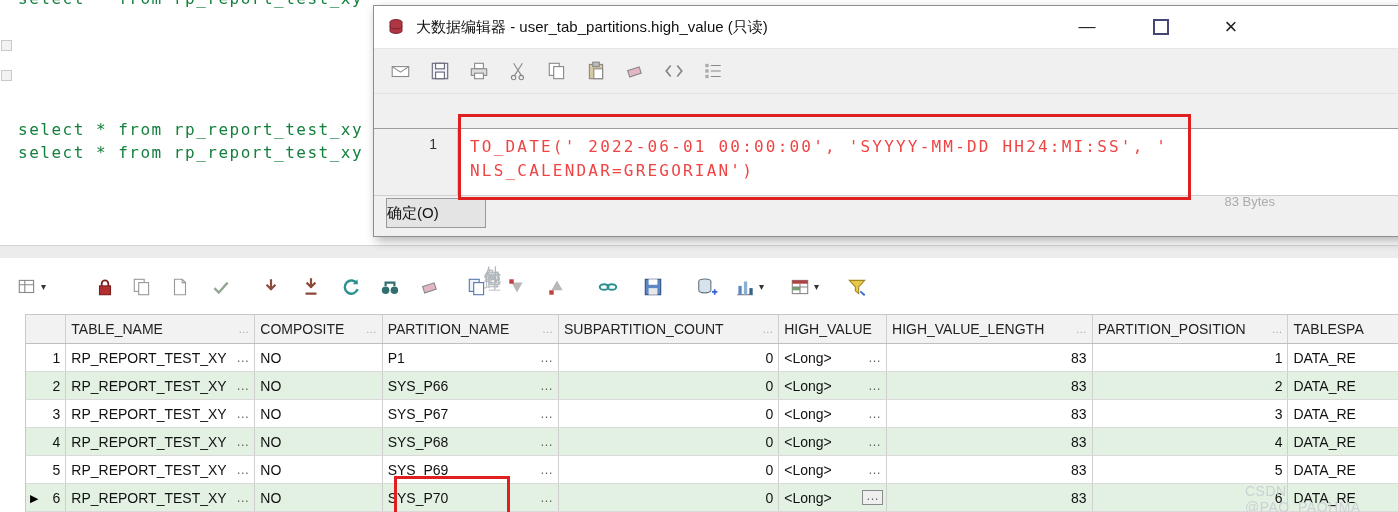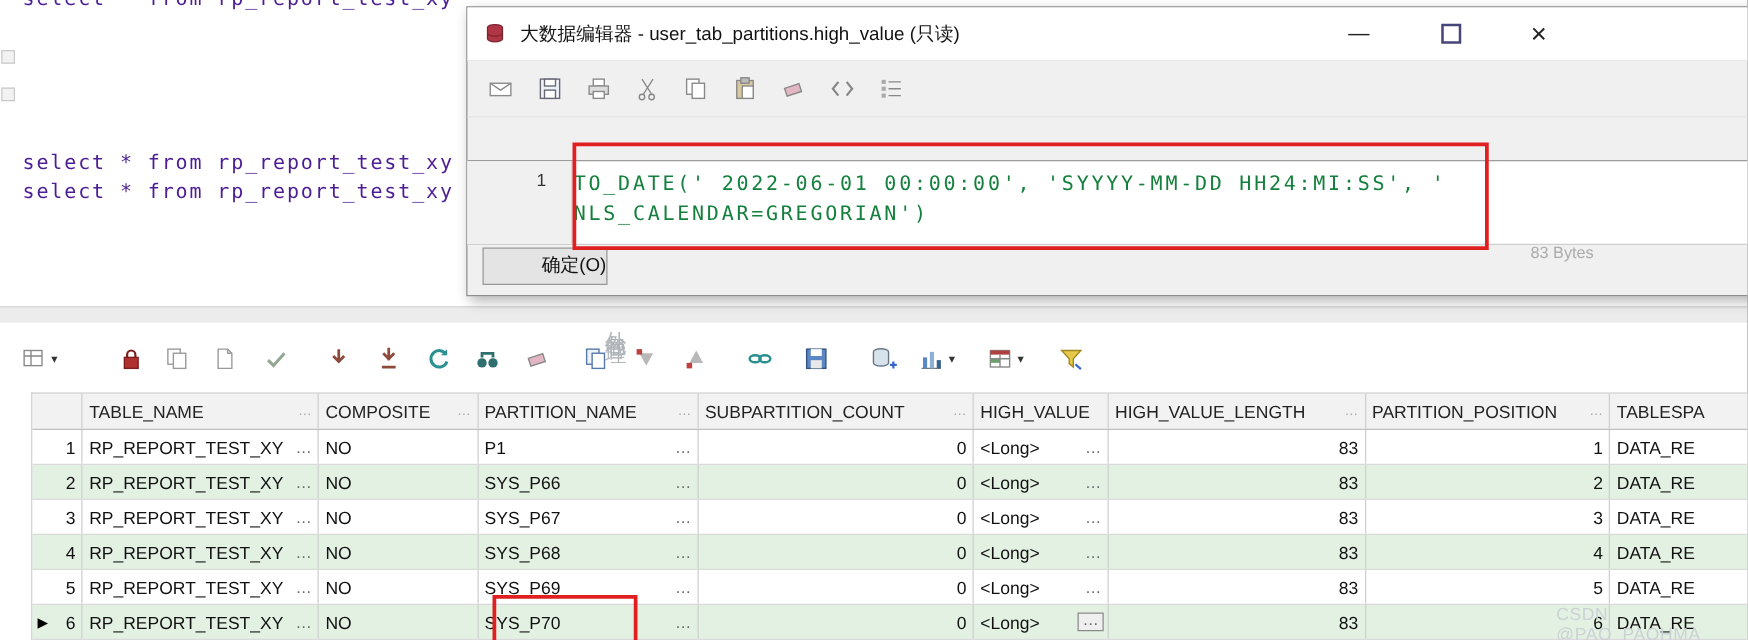--- a/index.html
+++ b/index.html
@@ -1,20 +1,20 @@
 <!DOCTYPE html>
 <html><head>
 <meta charset="utf-8">
 <style>
   html,body{margin:0;padding:0;background:#888;}
   .screen{position:relative;width:1398px;height:512px;background:#fff;overflow:hidden;
           font-family:"Liberation Sans",sans-serif;color:#111;}
 
   
-  .sql-line{position:absolute;left:18px;color:#4c1d95;font-family:"DejaVu Sans Mono",monospace;
+  .sql-line{position:absolute;left:18px;color:#15803d;font-family:"DejaVu Sans Mono",monospace;
             font-size:16px;letter-spacing:1.5px;white-space:pre;}
   .gmark{position:absolute;left:1px;width:9px;height:9px;border:1px solid #c9c9c9;background:#f2f2f2;}
 
   
   .splitter{position:absolute;left:0;top:245px;width:100%;height:12px;background:#ececec;
             border-top:1px solid #d4d4d4;border-bottom:1px solid #d4d4d4;}
 
   
   .grid-toolbar{position:absolute;left:0;top:258px;width:100%;height:56px;background:#fff;}
   .gti{position:absolute;top:18px;width:22px;height:22px;display:flex;align-items:center;justify-content:center;cursor:default;}
@@ -49,25 +49,25 @@
   .dlg-toolbar{position:absolute;left:0;top:42px;width:100%;height:46px;display:flex;align-items:center;
                padding-left:16px;gap:17px;box-sizing:border-box;border-bottom:1px solid #e3e3e3;}
   .dti{width:22px;height:22px;}
   .dlg-tabs{position:absolute;left:0;top:88px;width:100%;height:34px;display:flex;}
   .tab{width:66px;text-align:center;font-size:15px;line-height:34px;color:#000;}
   .tab.active{background:#fff;border:1px solid #9c9c9c;border-bottom:none;margin-left:1px;box-sizing:border-box;}
   .dlg-editor{position:absolute;left:0;top:122px;width:100%;height:68px;background:#fff;display:flex;
               border-top:1px solid #9c9c9c;border-bottom:1px solid #cfcfcf;box-sizing:border-box;}
   .dlg-gutter{width:84px;background:#f0f0f0;border-right:1px solid #d0d0d0;box-sizing:border-box;
               text-align:right;padding:7px 20px 0 0;font-size:14px;color:#333;}
-  .dlg-code{padding:6px 0 0 1px;font-family:"DejaVu Sans Mono",monospace;font-size:16px;
-            letter-spacing:2.2px;color:#15803d;line-height:24px;white-space:pre;}
+  .dlg-code{padding:6px 0 0 12px;font-family:"DejaVu Sans Mono",monospace;font-size:16px;
+            letter-spacing:2.2px;color:#ef4444;line-height:24px;white-space:pre;}
   .dlg-size{position:absolute;top:188px;right:130px;font-size:13px;color:#ababab;}
   .dlg-btn{position:absolute;top:192px;height:30px;width:100px;background:#e4e4e4;
-           border:1px solid #9a9a9a;font-size:15px;text-align:right;line-height:28px;box-sizing:border-box;}
+           border:1px solid #9a9a9a;font-size:15px;text-align:left;line-height:28px;box-sizing:border-box;}
 
   
   .redbox{position:absolute;border:3px solid #e02020;z-index:60;}
   .wm-vert{position:absolute;left:481px;top:252px;writing-mode:vertical-rl;font-size:17px;
            color:#a7adb3;opacity:.9;letter-spacing:3px;z-index:40;}
   .wm-csdn{position:absolute;left:1206px;top:483px;font-size:14px;color:#ccd1d5;z-index:70;letter-spacing:.5px;margin-left:39px;}
   svg{display:block;}
 </style>
 </head>
 <body>

